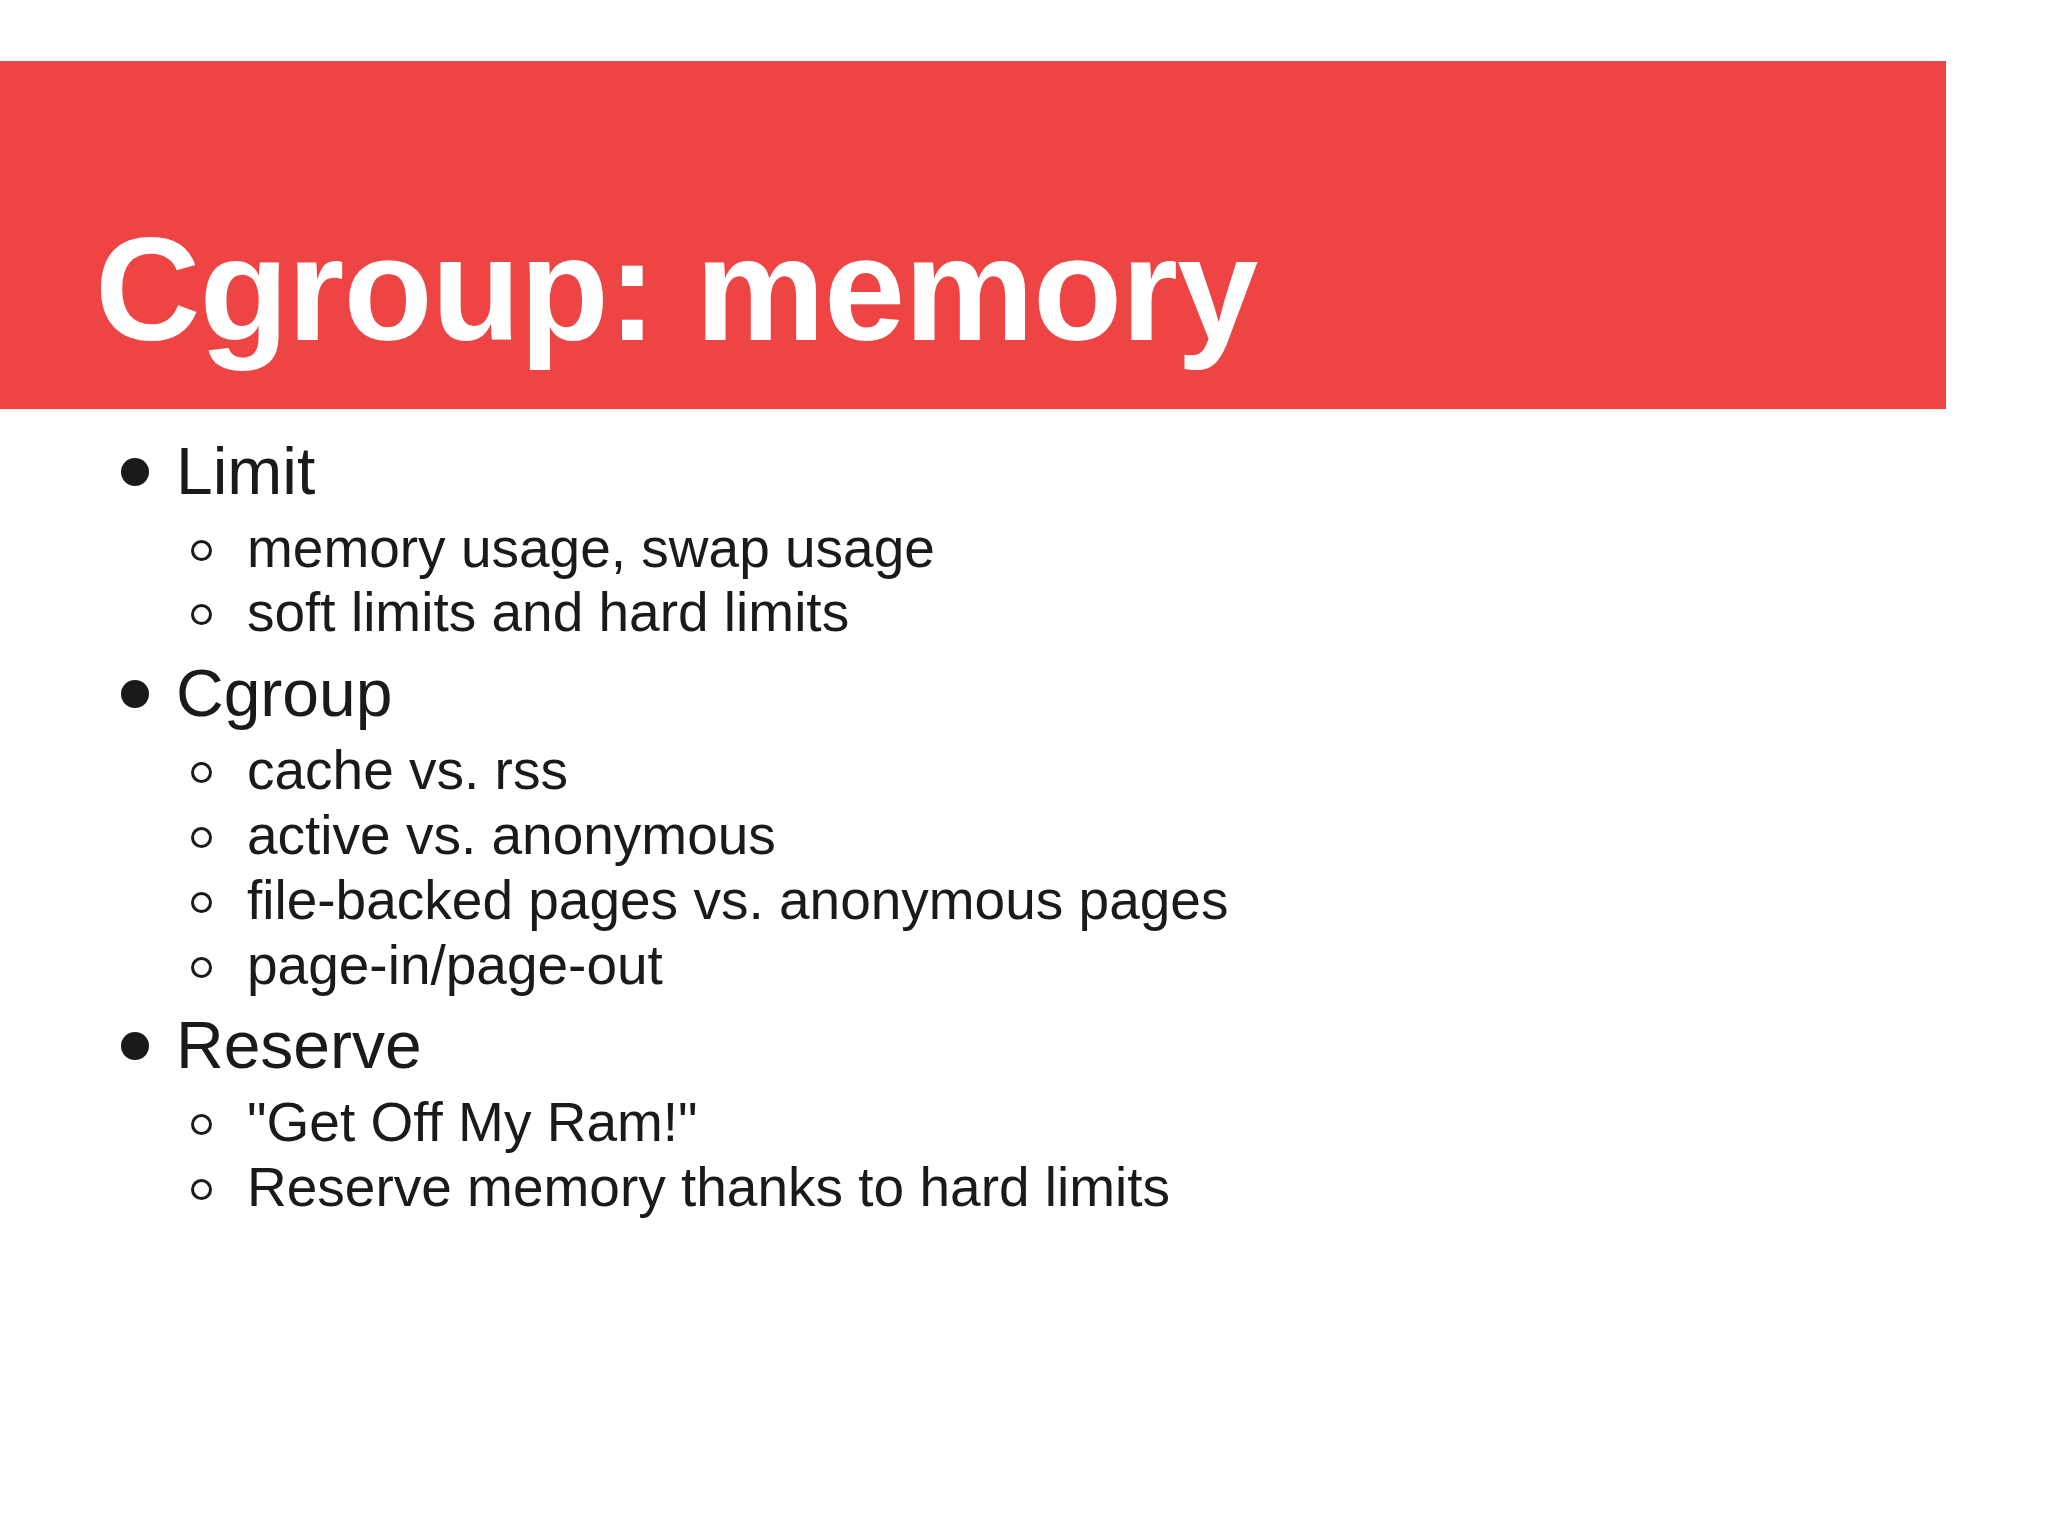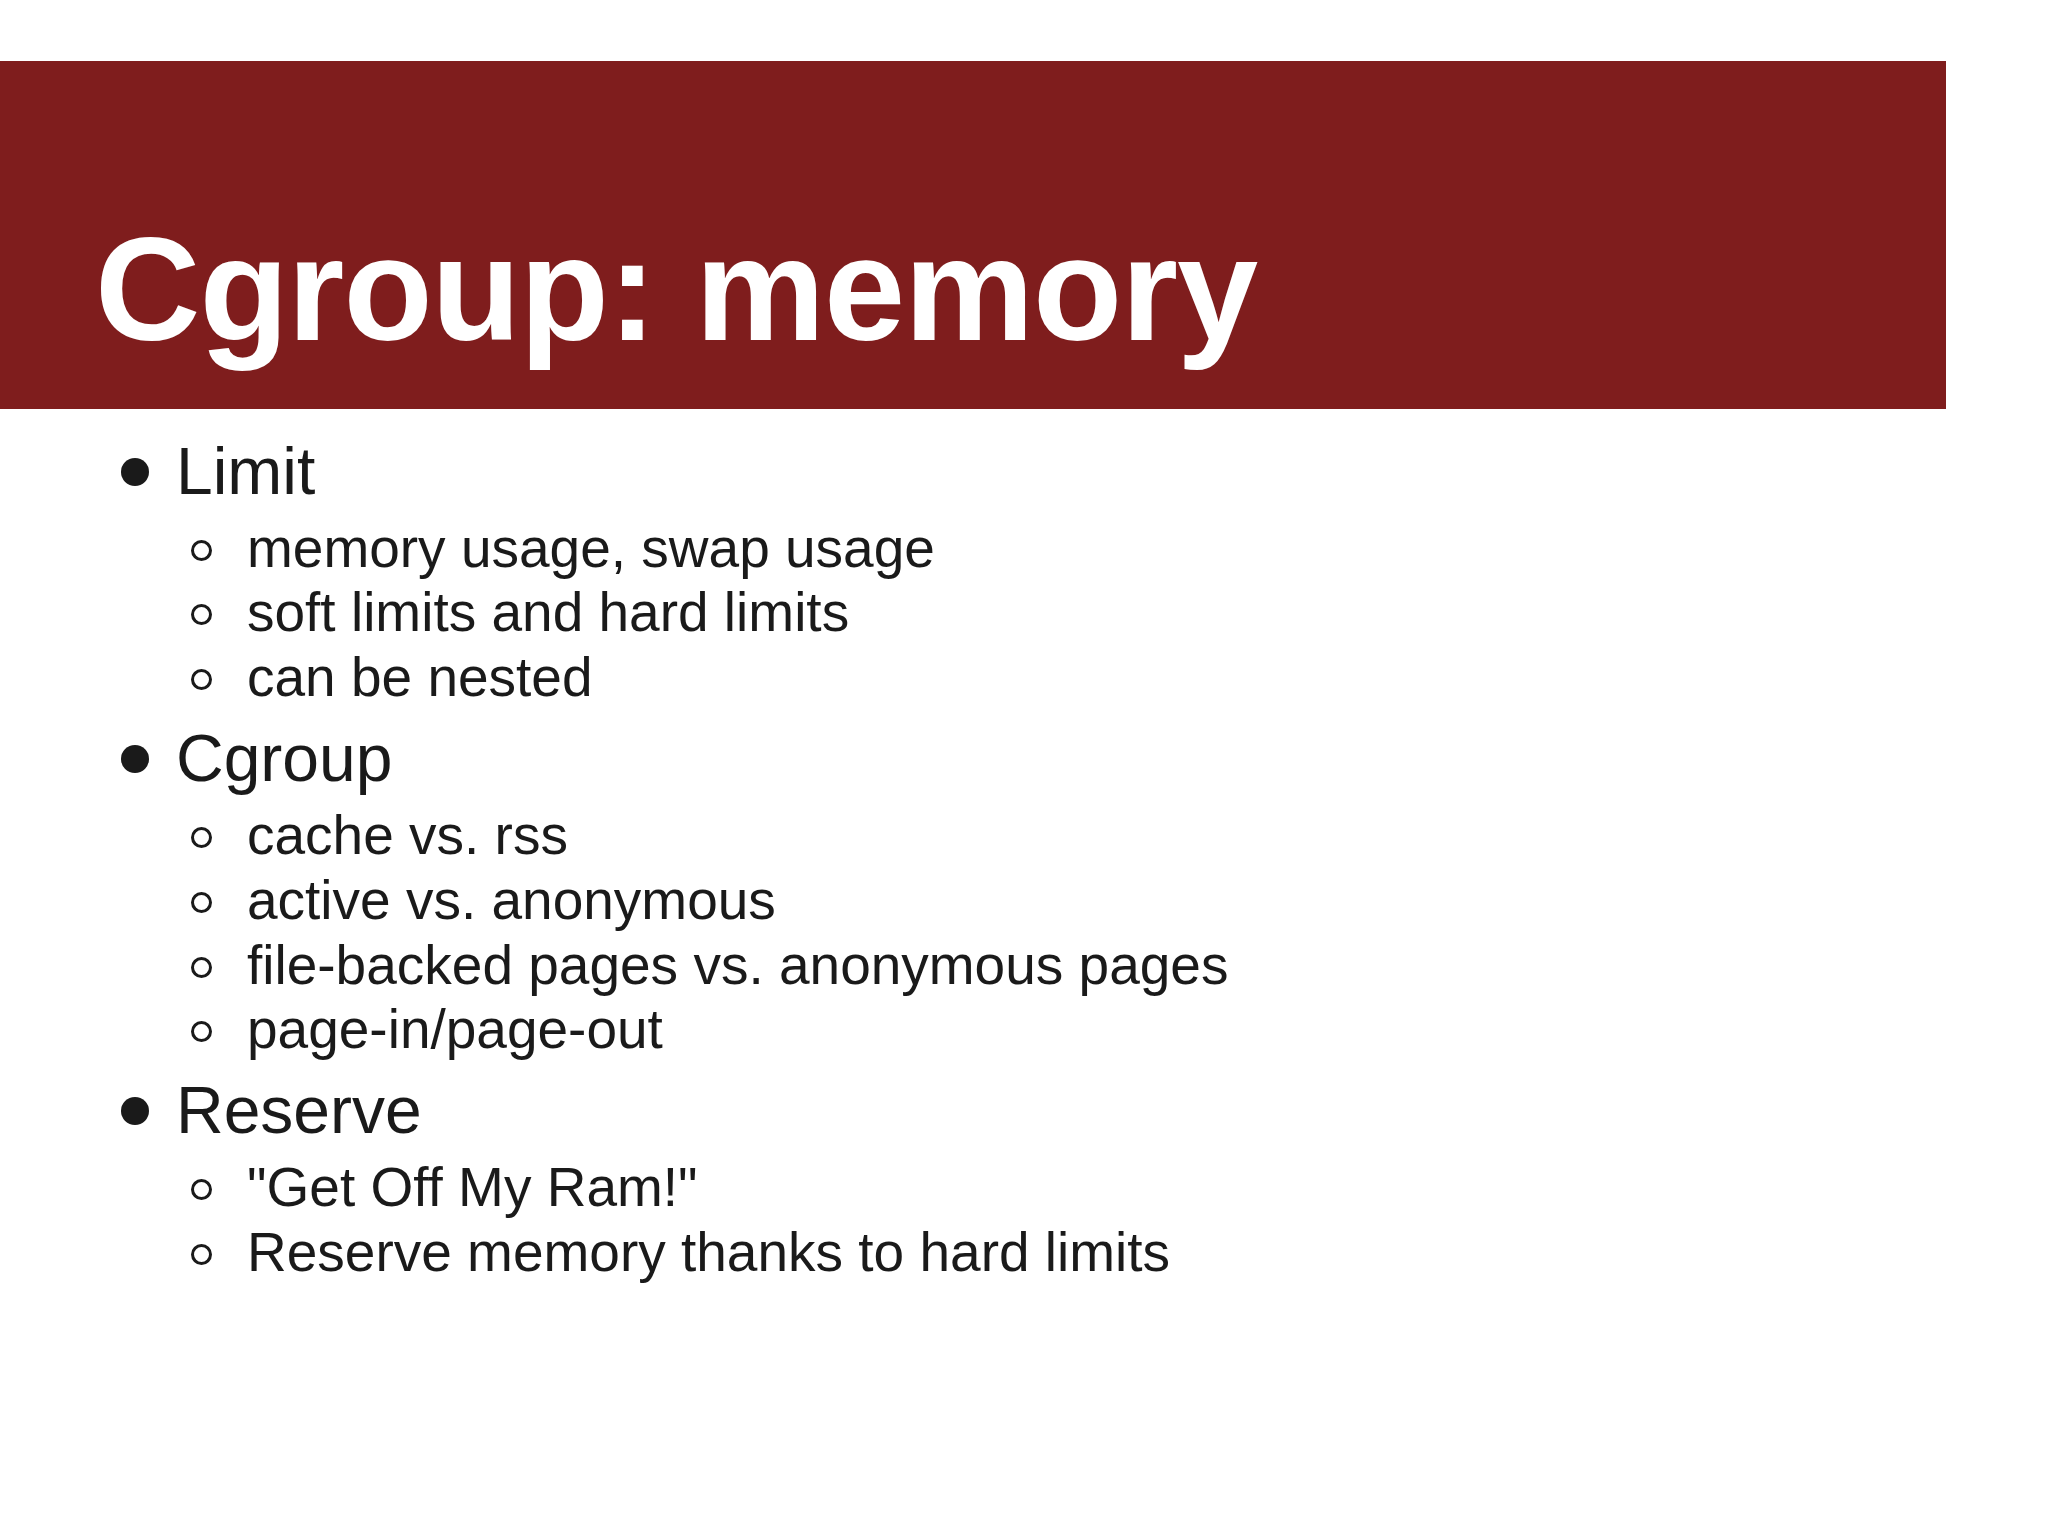--- a/index.html
+++ b/index.html
@@ -22,21 +22,21 @@
     background: #ffffff;
   }
 
   
   .title-banner {
     position: absolute;
     left: 0;
     top: 61px;
     width: 1946px;
     height: 348px;
-    background: #7f1d1d;
+    background: #ef4444;
     box-sizing: border-box;
   }
 
   .slide-title {
     position: absolute;
     left: 95px;
     top: 0;
     bottom: 0;
     display: flex;
     align-items: flex-end;
@@ -170,26 +170,20 @@
               <span class="l2-bullet"></span>
               <span class="l2-text">memory usage, swap usage</span>
             </div>
           </li>
           <li class="l2-item">
             <div class="l2-row">
               <span class="l2-bullet"></span>
               <span class="l2-text">soft limits and hard limits</span>
             </div>
           </li>
-          <li class="l2-item">
-            <div class="l2-row">
-              <span class="l2-bullet"></span>
-              <span class="l2-text">can be nested</span>
-            </div>
-          </li>
         </ul>
       </li>
 
       <li class="l1-item">
         <div class="l1-row">
           <span class="l1-bullet"></span>
           <span class="l1-text">Cgroup</span>
         </div>
         <ul class="level2">
           <li class="l2-item">

